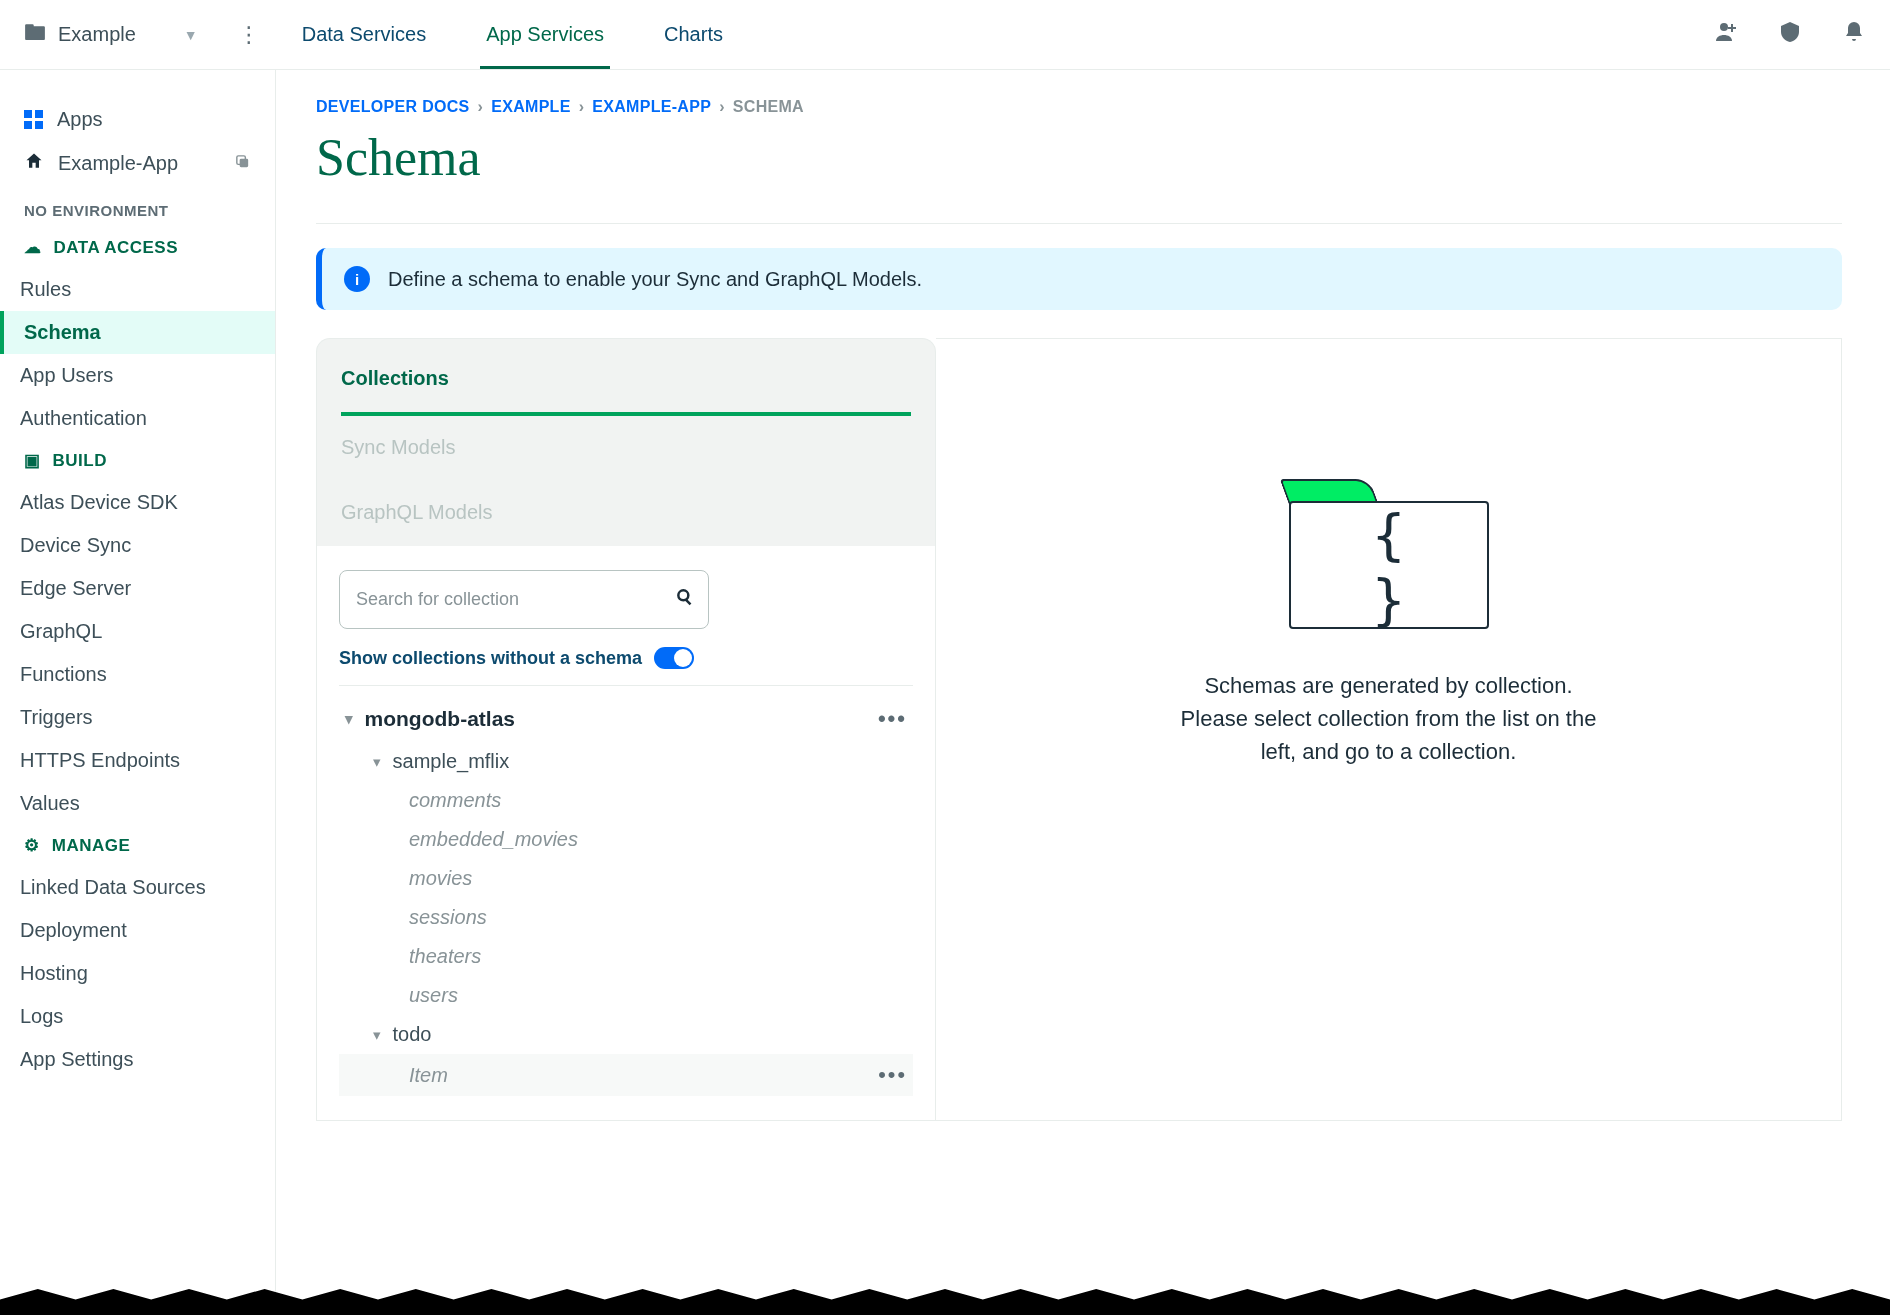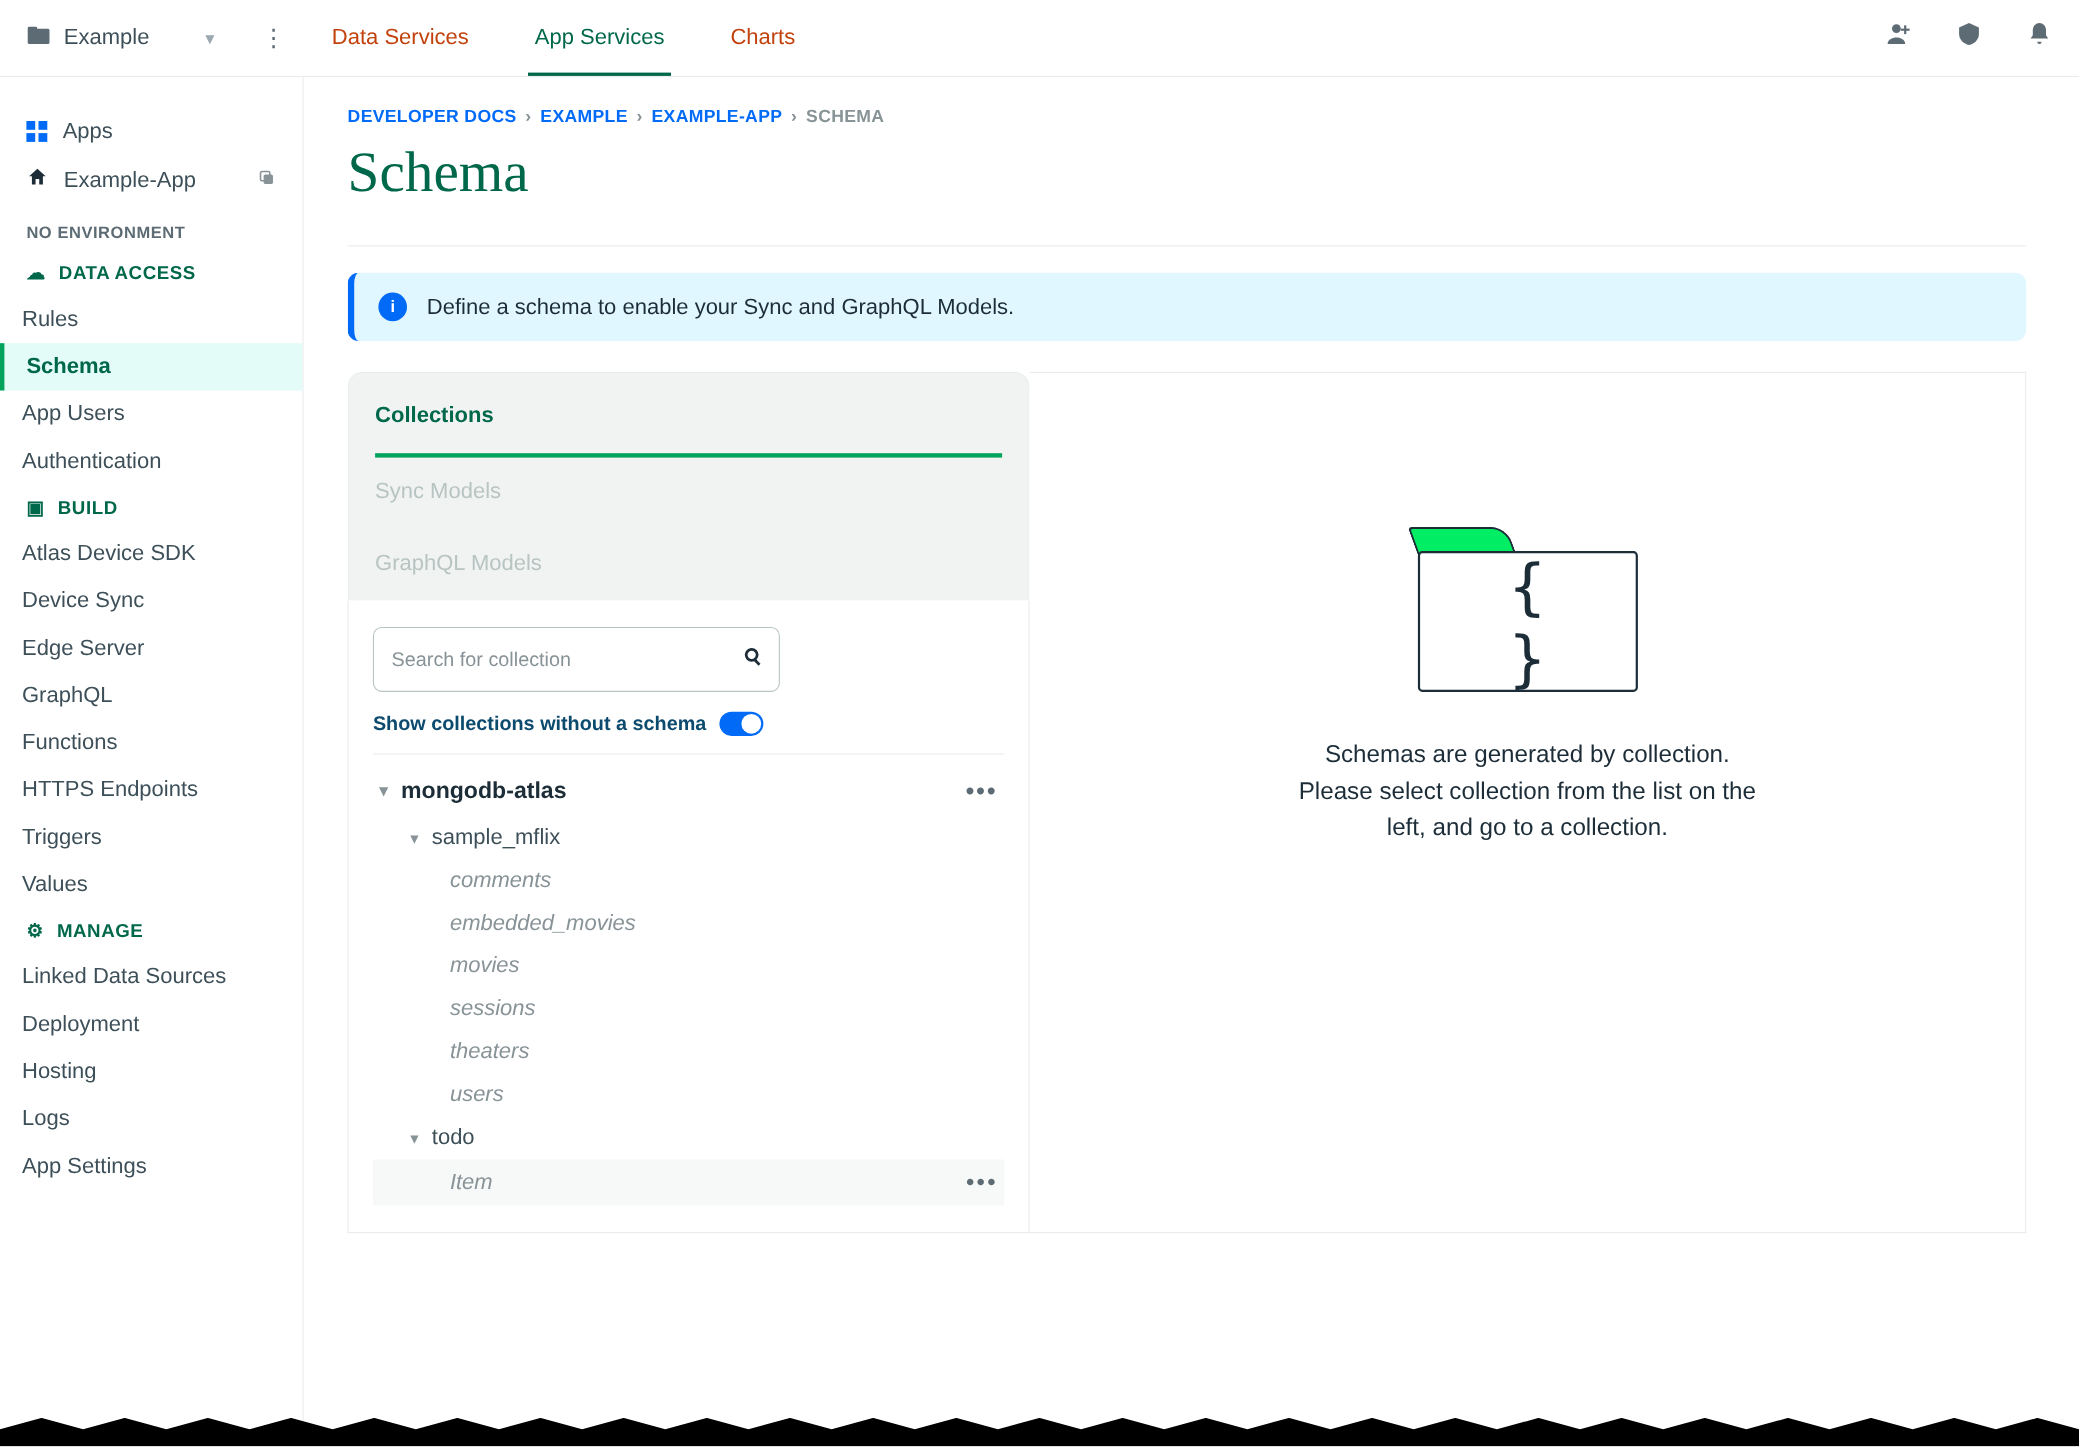--- a/index.html
+++ b/index.html
@@ -6,21 +6,21 @@
 body { font-family: -apple-system, BlinkMacSystemFont, "Segoe UI", Helvetica, Arial, sans-serif; background: #fff; color: #1c2d38; width: 1890px; height: 1315px; overflow: hidden; font-size: 20px; }
 
 
 .topbar { height: 70px; border-bottom: 1px solid #e8edeb; display: flex; align-items: center; padding: 0 24px; }
 .topbar-left { display: flex; align-items: center; gap: 12px; }
 .folder-icon { color: #5d6c74; font-size: 22px; }
 .proj-name { font-weight: 500; color: #3d4f58; }
 .dropdown-caret { color: #9aa8af; font-size: 14px; margin-left: 36px; }
 .vmore { color: #5d6c74; font-size: 22px; margin-left: 28px; margin-right: 36px; cursor: pointer; }
 .topnav { display: flex; gap: 48px; align-items: center; height: 100%; }
-.topnav a { text-decoration: none; color: #c2410c; font-weight: 500; padding: 0 6px; height: 100%; display: flex; align-items: center; position: relative; }
+.topnav a { text-decoration: none; color: #0c4a6e; font-weight: 500; padding: 0 6px; height: 100%; display: flex; align-items: center; position: relative; }
 .topnav a.active { color: #00684a; }
 .topnav a.active::after { content:""; position:absolute; bottom:0; left:0; right:0; height:3px; background:#00684a; }
 .topbar-right { margin-left: auto; display: flex; gap: 40px; align-items: center; color:#5d6c74; font-size:24px;}
 .icon-btn{cursor:pointer;}
 
 
 .layout { display:flex; height: calc(100% - 70px); }
 .sidebar { width: 276px; border-right:1px solid #e8edeb; padding-top: 28px; }
 .side-row { display:flex; align-items:center; gap:14px; padding: 10px 24px; color:#3d4f58; font-size:20px; cursor:pointer;}
 .side-row.apps { color:#3d4f58; font-weight:500; }
@@ -152,22 +152,22 @@
 
     <div class="side-cat build">
       <span>▣</span>
       <span>BUILD</span>
     </div>
     <div class="side-item">Atlas Device SDK</div>
     <div class="side-item">Device Sync</div>
     <div class="side-item">Edge Server</div>
     <div class="side-item">GraphQL</div>
     <div class="side-item">Functions</div>
+    <div class="side-item">Triggers</div>
     <div class="side-item">HTTPS Endpoints</div>
-    <div class="side-item">Triggers</div>
     <div class="side-item">Values</div>
 
     <div class="side-cat manage">
       <span>⚙</span>
       <span>MANAGE</span>
     </div>
     <div class="side-item">Linked Data Sources</div>
     <div class="side-item">Deployment</div>
     <div class="side-item">Hosting</div>
     <div class="side-item">Logs</div>

